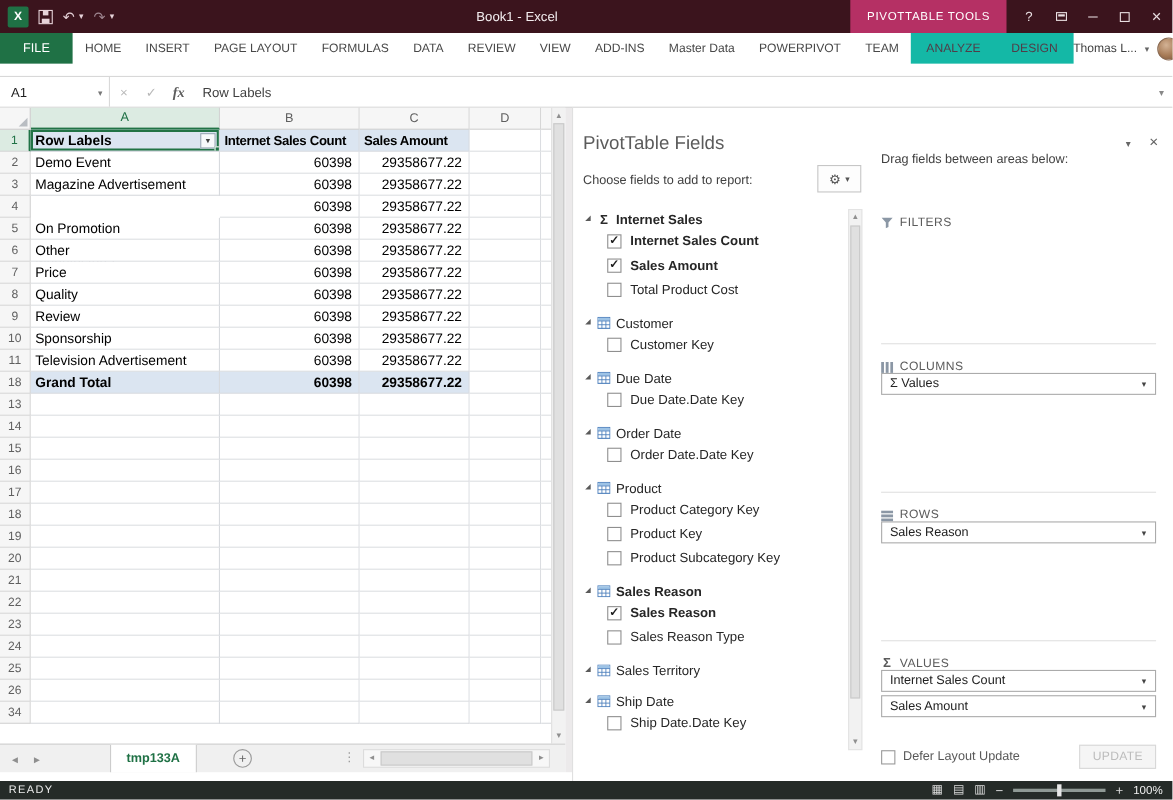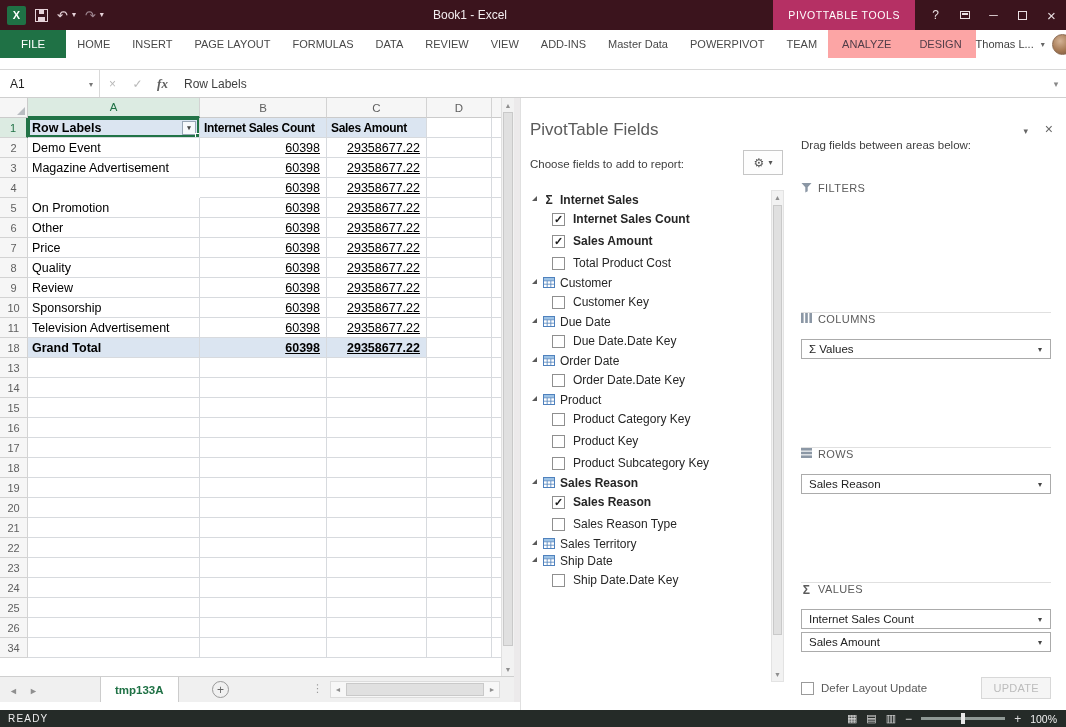--- a/index.html
+++ b/index.html
@@ -24,21 +24,21 @@
 .rd-box{width:10px;height:8px;border:1px solid #e9dfe2;position:relative;display:block;}
 .rd-box::after{content:"";position:absolute;left:1px;right:1px;top:1px;height:2px;background:#e9dfe2;}
 .max-box{width:9px;height:9px;border:1px solid #e9dfe2;display:block;}
 .wb.close{font-size:15px;}
 
 
 .tabrow{position:absolute;left:0;top:30px;width:100%;height:28px;background:#fff;display:flex;align-items:stretch;}
 .file-tab{background:#1f7145;color:#fff;font-size:11.5px;display:flex;align-items:center;padding:0 21px;flex:none;}
 .rtabs{display:flex;}
 .rtab{display:flex;align-items:center;padding:0 11px;font-size:11px;color:#484848;white-space:nowrap;}
-.ctxwrap{display:flex;background:#fca5a5;}
+.ctxwrap{display:flex;background:#14b8a6;}
 .rtab.ctx{color:#513d48;padding:0 14px;}
 .user{margin-left:auto;display:flex;align-items:center;gap:7px;padding-right:12px;font-size:11px;color:#3f3f3f;white-space:nowrap;}
 .user .arrow{font-size:8px;color:#666;}
 .avatar{width:21px;height:21px;border-radius:50%;background:radial-gradient(circle at 38% 32%,#d3b295 0%,#a67a55 55%,#70503a 100%);border:1px solid #8a6a52;flex:none;}
 .ribbonstub{position:absolute;left:0;top:58px;width:100%;height:12px;background:#fff;border-bottom:1px solid #d8d8d8;}
 
 
 .fbar{position:absolute;left:0;top:70px;width:100%;height:28px;background:#fff;border-bottom:1px solid #cfcfcf;display:flex;align-items:stretch;}
 .namebox{width:100px;display:flex;align-items:center;padding-left:10px;font-size:12px;color:#1f1f1f;border-right:1px solid #d9d9d9;position:relative;flex:none;}
 .nb-arrow{position:absolute;right:6px;top:10px;font-size:8px;color:#777;}
@@ -52,21 +52,21 @@
 .colheads{display:flex;height:20px;}
 .corner{width:28px;height:20px;background:#f6f6f6;border-right:1px solid #cbcbcb;border-bottom:1px solid #cbcbcb;position:relative;flex:none;}
 .corner::after{content:"";position:absolute;right:2px;bottom:2px;width:0;height:0;border-bottom:8px solid #b9bdc2;border-left:8px solid transparent;}
 .chead{height:20px;background:#f6f6f6;border-right:1px solid #d3d3d3;border-bottom:1px solid #cbcbcb;display:flex;align-items:center;justify-content:center;font-size:11.5px;color:#5f5f5f;flex:none;}
 .chead.sel{background:#dcebe2;color:#1f7145;border-bottom:2px solid #217346;}
 .chead.partial{border-right:none;}
 .grid-row{display:flex;height:20px;}
 .row-head{width:28px;background:#f6f6f6;border-right:1px solid #d3d3d3;border-bottom:1px solid #d3d3d3;display:flex;align-items:center;justify-content:center;font-size:11px;color:#5f5f5f;flex:none;}
 .row-head.sel{background:#dcebe2;color:#1f7145;border-right:2px solid #217346;}
 .cell{height:20px;border-right:1px solid #d7dade;border-bottom:1px solid #d7dade;display:flex;align-items:center;padding:0 4px;font-size:12.5px;color:#000;white-space:nowrap;overflow:hidden;flex:none;background:#fff;}
-.cell.num{justify-content:flex-end;padding-right:6px;text-decoration:underline;}
+.cell.num{justify-content:flex-end;padding-right:6px;}
 .cell.b{font-weight:bold;}
 .cell.pivot{background:#dbe5f1;}
 .cell.hdr{font-size:12px;letter-spacing:-.3px;}
 .cell.a1{position:relative;box-shadow:inset 0 0 0 2px #217346;padding-right:18px;}
 .filterbtn{position:absolute;right:3px;top:3px;width:14px;height:14px;background:#f7f9fb;border:1px solid #98a6b5;display:flex;align-items:center;justify-content:center;font-size:7px;color:#444;}
 .fillhandle{position:absolute;right:-1px;bottom:-1px;width:5px;height:5px;background:#217346;border:1px solid #fff;}
 .cell.fillcol{border-right:none;}
 .vscroll{position:absolute;left:501px;top:0;width:13px;height:578px;background:#f2f2f2;border-left:1px solid #e0e0e0;}
 .sarrow{height:14px;display:flex;align-items:center;justify-content:center;font-size:7px;color:#8f8f8f;}
 .sarrow.sdown{position:absolute;bottom:0;left:0;width:100%;}
@@ -83,40 +83,40 @@
 
 .pane-gap{position:absolute;left:514px;top:98px;width:6px;height:604px;background:#eceaeb;}
 .pane{position:absolute;left:520px;top:98px;width:546px;height:612px;background:#fff;border-left:1px solid #e0e0e0;font-size:12px;}
 .pane-title{position:absolute;left:9px;top:22px;font-size:17px;color:#5b5b5b;}
 .pane-opts{position:absolute;right:38px;top:28px;font-size:9px;color:#666;}
 .pane-close{position:absolute;right:13px;top:23px;font-size:14px;color:#666;}
 .pane-sub{position:absolute;left:9px;top:60px;font-size:11.5px;color:#404040;}
 .gear-btn{position:absolute;left:222px;top:52px;width:40px;height:25px;border:1px solid #c6c6c6;background:#fdfdfd;display:flex;align-items:center;justify-content:center;gap:4px;color:#555;font-size:12px;}
 .gear-btn .sm{font-size:8px;color:#555;}
 .field-list{position:absolute;left:9px;top:92px;width:238px;height:492px;overflow:hidden;}
-.fgroup{}
+.fgroup{margin-top:11px;}
 .fgroup:first-child{margin-top:1px;}
 .fgroup-head{height:17px;display:flex;align-items:center;gap:5px;}
 .tri{width:0;height:0;border-bottom:5px solid #5a5a5a;border-left:5px solid transparent;margin:0 1px 2px 2px;}
 .sig{font-weight:bold;color:#2b2b2b;width:12px;text-align:center;}
 .tblic{display:flex;width:12px;}
 .gname{color:#262626;}
 .b{font-weight:bold;}
 .frow{height:22px;display:flex;align-items:center;gap:8px;padding-left:22px;}
 .cb{width:13px;height:13px;border:1px solid #8f8f8f;background:#fff;flex:none;font-size:11px;line-height:11px;text-align:center;color:#1c1c1c;font-weight:bold;}
 .flabel{color:#262626;}
 .flist-scroll{position:absolute;left:250px;top:92px;width:13px;height:492px;background:#f2f2f2;border:1px solid #e3e3e3;}
 .fs-arrow{height:13px;display:flex;align-items:center;justify-content:center;font-size:7px;color:#8f8f8f;}
 .fs-arrow.fs-down{position:absolute;bottom:0;left:0;width:100%;}
 .fs-thumb{position:absolute;left:1px;top:14px;width:9px;height:430px;background:#e0e0e0;border:1px solid #c9c9c9;}
 .drag-hint{position:absolute;left:280px;top:41px;font-size:11.5px;color:#404040;}
 .areas{position:absolute;left:280px;top:84px;width:250px;border-bottom:1px solid #e0e0e0;}
 .asec{position:relative;}
 .asec + .asec{border-top:1px solid #e0e0e0;margin-top:16px;}
-.asec-head{height:26px;display:flex;align-items:flex-start;gap:6px;color:#5b5b5b;font-size:11px;letter-spacing:.4px;}
+.asec-head{height:26px;display:flex;align-items:flex-end;gap:6px;color:#5b5b5b;font-size:11px;letter-spacing:.4px;}
 .aicon{flex:none;}
 .sigicon{font-weight:bold;font-size:12px;color:#5b5b5b;width:11px;text-align:center;}
 .area-item{height:20px;border:1px solid #ababab;background:#fff;display:flex;align-items:center;justify-content:space-between;padding:0 2px 0 7px;margin-bottom:3px;font-size:11.5px;color:#222;}
 .ai-arrow{font-size:8px;color:#444;width:16px;text-align:center;}
 .pane-bottom{position:absolute;left:280px;top:578px;width:250px;height:24px;display:flex;align-items:center;}
 .defer-cb{width:13px;height:13px;border:1px solid #9a9a9a;background:#fff;margin-right:7px;flex:none;}
 .defer-label{font-size:11.5px;color:#595959;}
 .update-btn{margin-left:auto;border:1px solid #d8d8d8;background:#f5f5f5;color:#bcbcbc;font-size:11px;padding:4px 11px;letter-spacing:.3px;font-family:inherit;}
 
 

